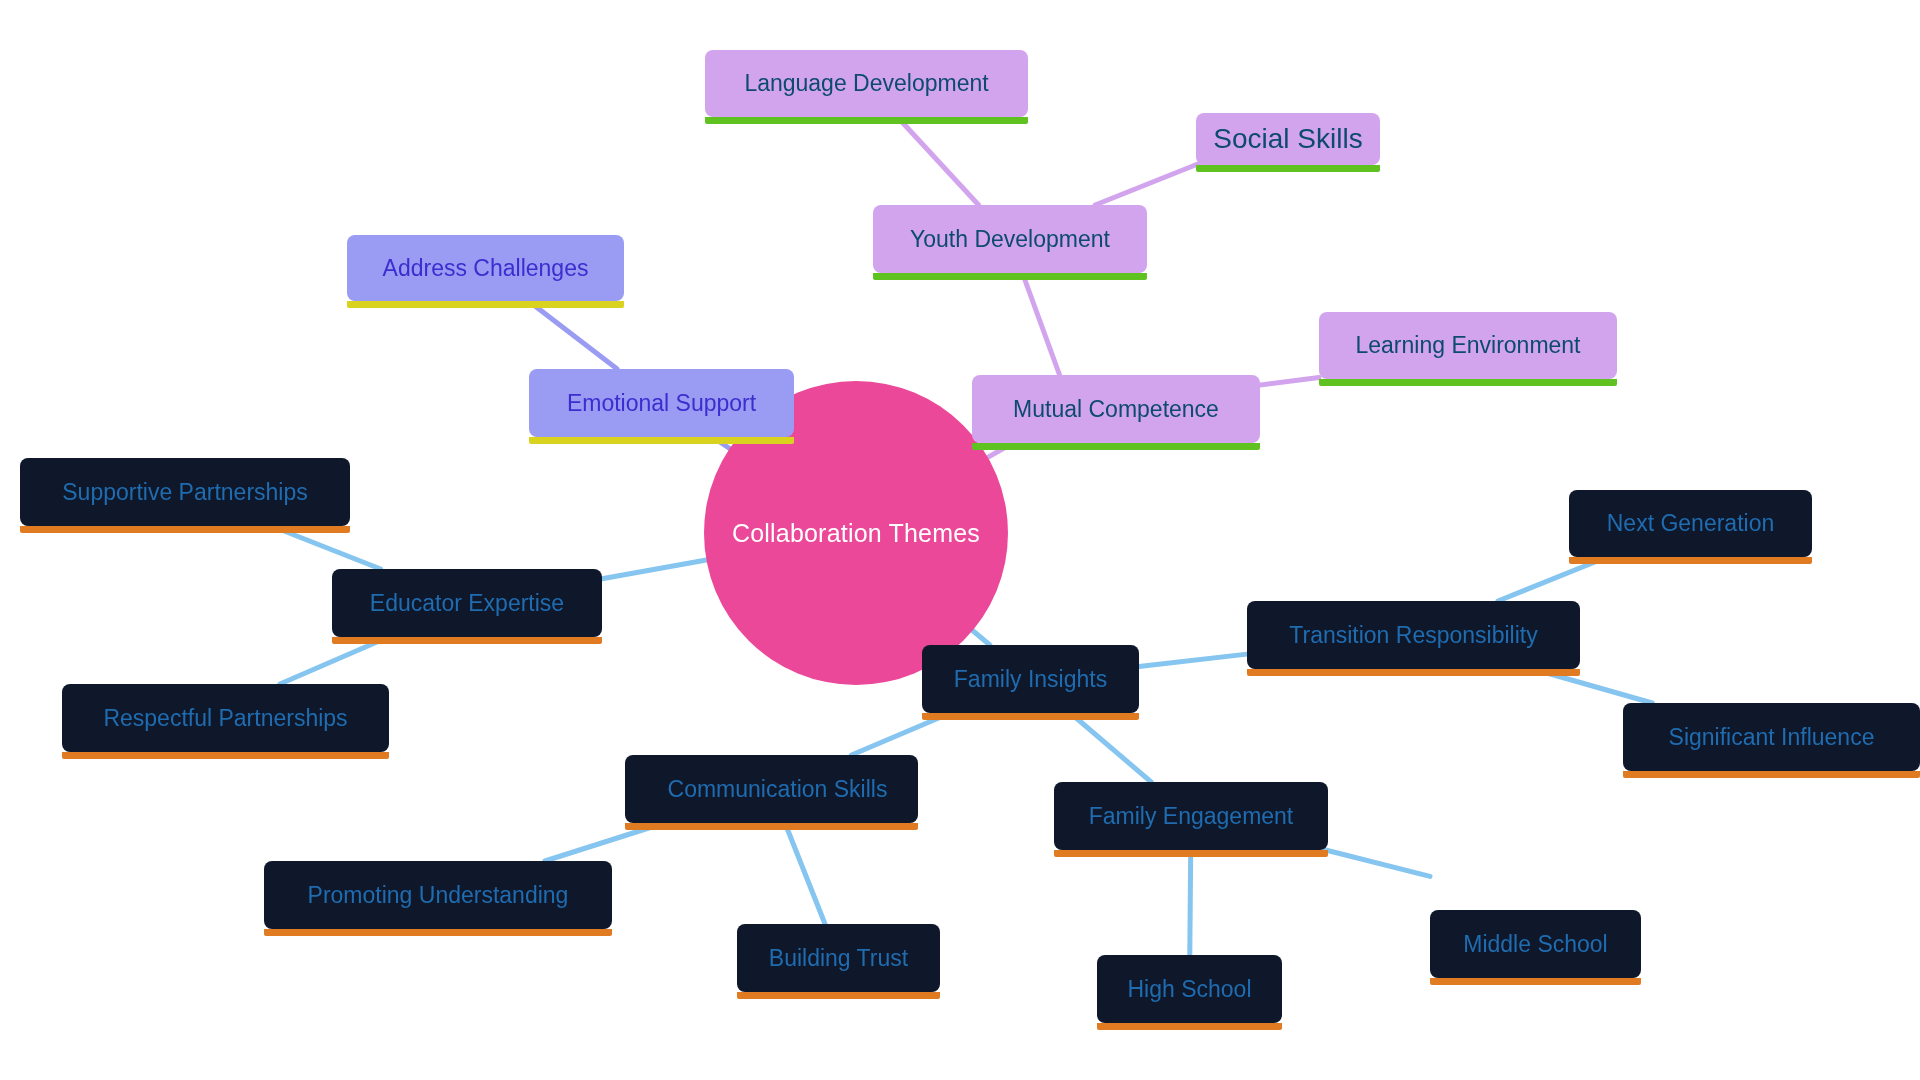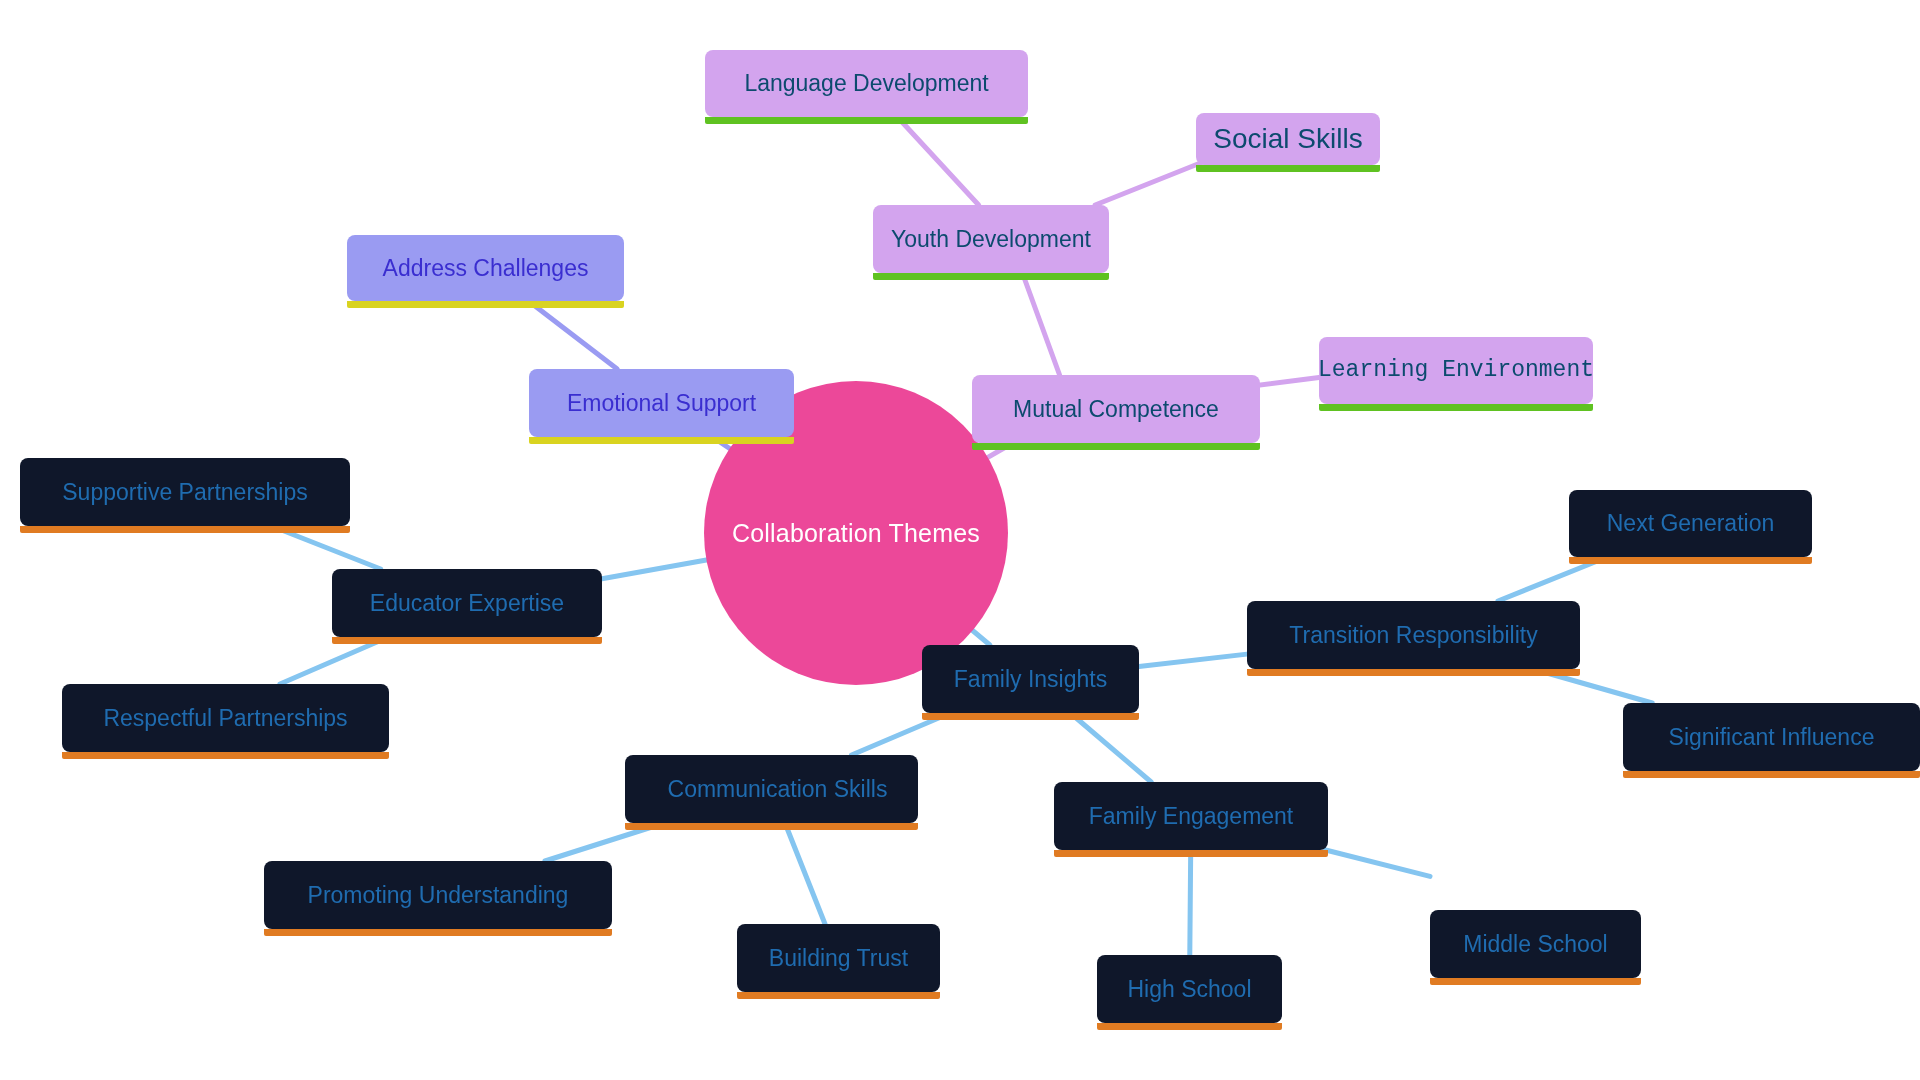--- a/index.html
+++ b/index.html
@@ -109,33 +109,33 @@
         <span>Collaboration Themes</span>
       </div>
       <div class="node fam-violet" style="left: 705px; top: 50px; width: 323px; height: 67px; font-size: 23px;">
         <span class="label">Language Development</span>
         <span class="underline"></span>
       </div>
       <div class="node fam-violet" style="left: 1196px; top: 97px; width: 184px; height: 52px; font-size: 28px; margin-top: 16px;">
         <span class="label">Social Skills</span>
         <span class="underline"></span>
       </div>
-      <div class="node fam-violet" style="left: 873px; top: 205px; width: 236px; height: 68px; font-size: 23px;">
+      <div class="node fam-violet" style="left: 873px; top: 205px; width: 274px; height: 68px; font-size: 23px;">
         <span class="label">Youth Development</span>
         <span class="underline"></span>
       </div>
       <div class="node fam-indigo" style="left: 347px; top: 235px; width: 277px; height: 66px; font-size: 23px;">
         <span class="label">Address Challenges</span>
         <span class="underline"></span>
       </div>
       <div class="node fam-violet" style="left: 972px; top: 375px; width: 288px; height: 68px; font-size: 23px;">
         <span class="label">Mutual Competence</span>
         <span class="underline"></span>
       </div>
-      <div class="node fam-violet" style="left: 1319px; top: 337px; width: 274px; height: 67px; font-size: 23px; font-family: Liberation Mono, monospace;">
+      <div class="node fam-violet" style="left: 1319px; top: 312px; width: 298px; height: 67px; font-size: 23px;">
         <span class="label">Learning Environment</span>
         <span class="underline"></span>
       </div>
       <div class="node fam-indigo" style="left: 529px; top: 369px; width: 265px; height: 68px; font-size: 23px;">
         <span class="label">Emotional Support</span>
         <span class="underline"></span>
       </div>
       <div class="node fam-blue" style="left: 20px; top: 458px; width: 330px; height: 68px; font-size: 23px;">
         <span class="label">Supportive Partnerships</span>
         <span class="underline"></span>

